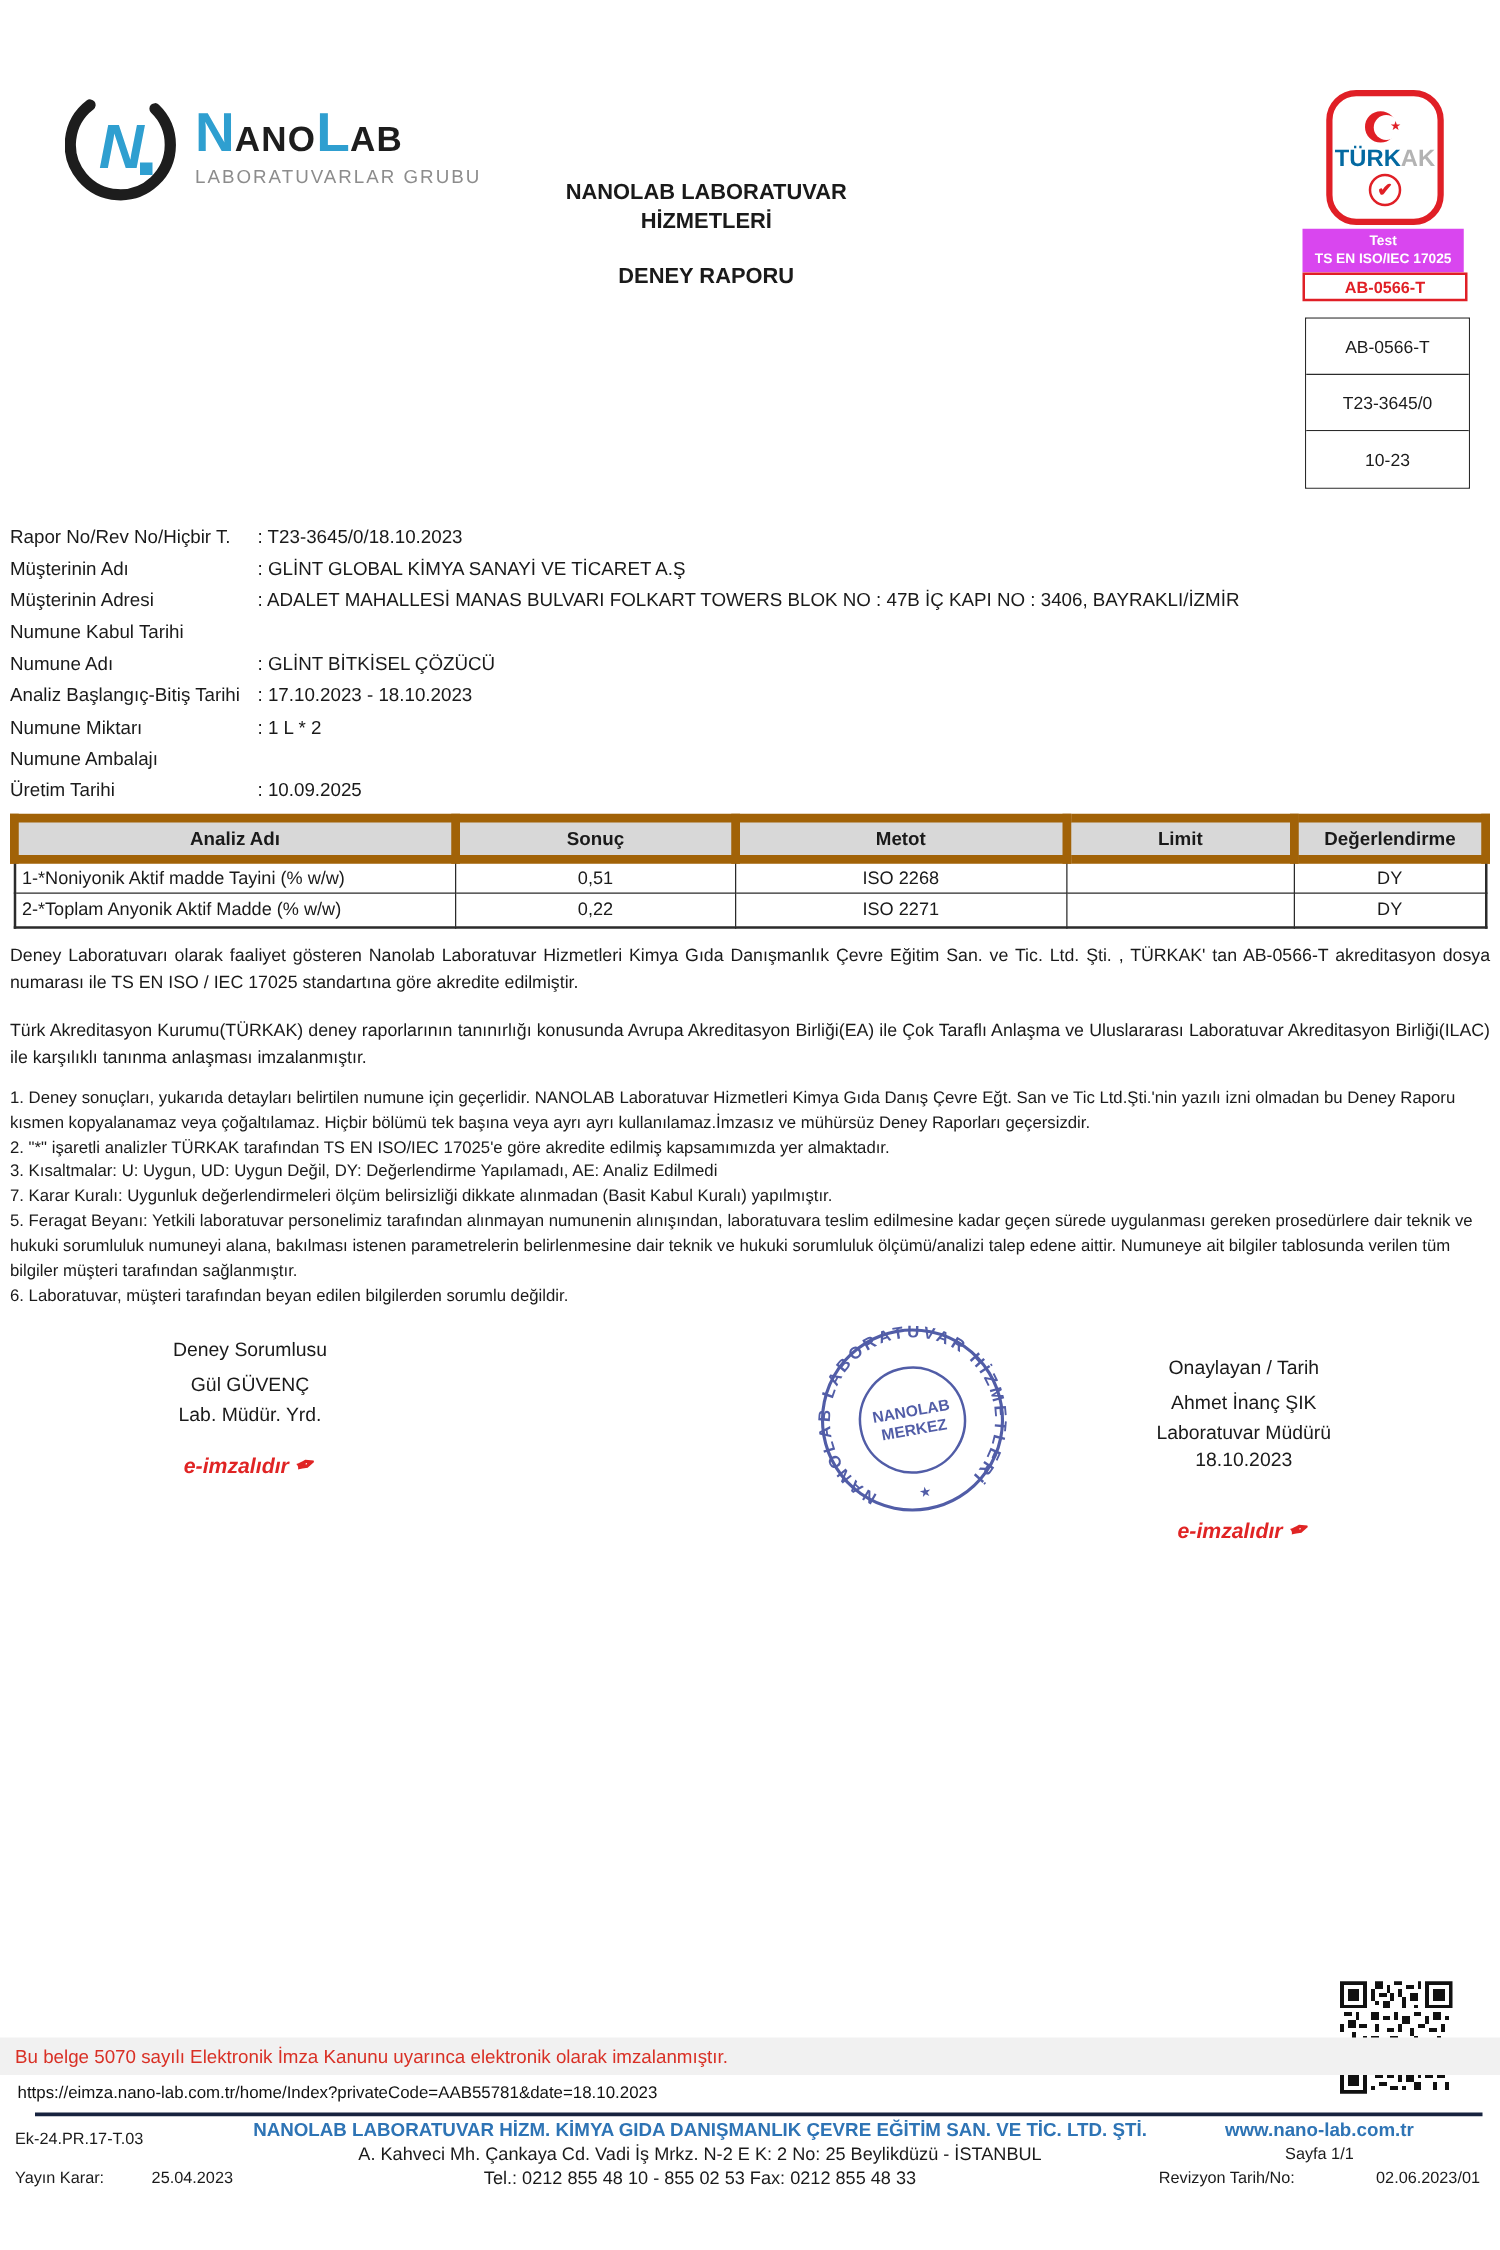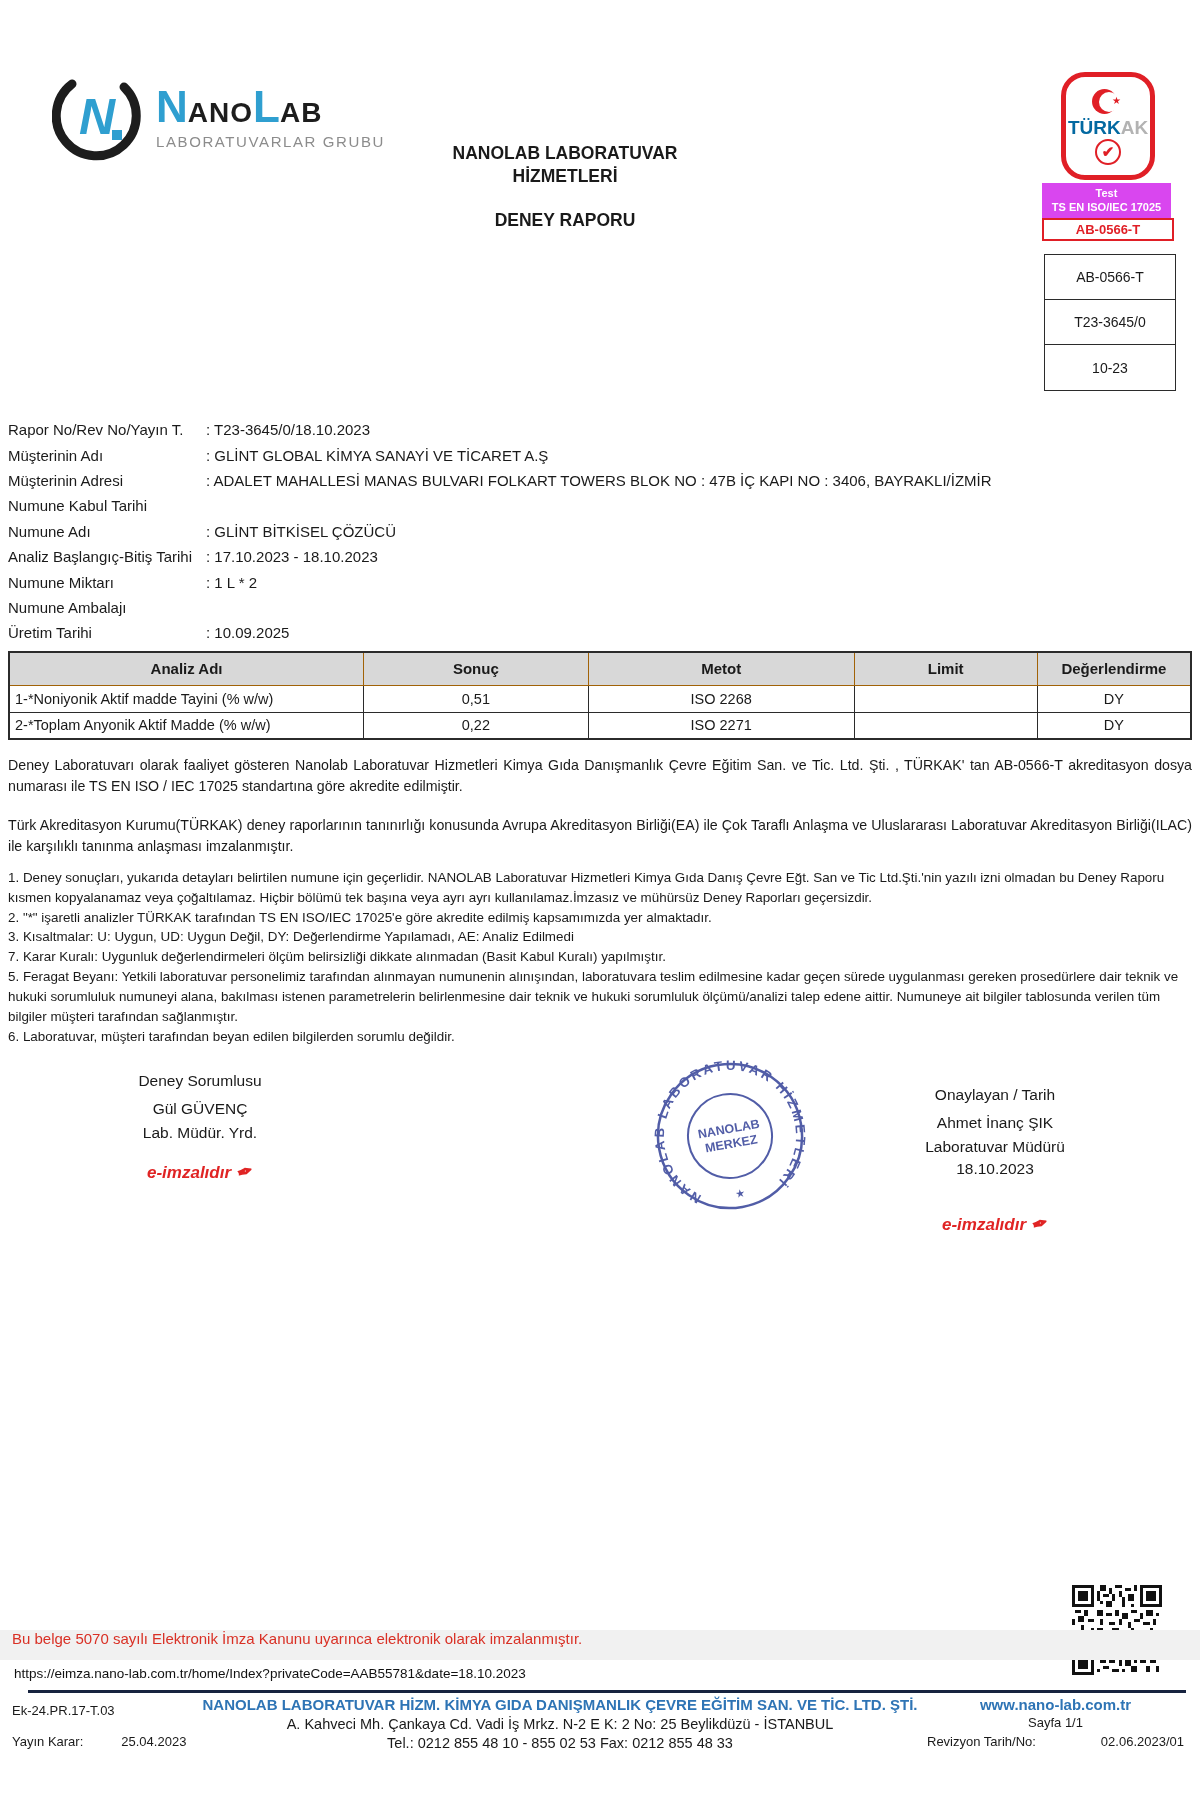--- a/index.html
+++ b/index.html
@@ -39,21 +39,21 @@
 
   
   .info { position:absolute; left:8px; top:417px; width:1184px; }
   .info-row { display:flex; height:25.4px; align-items:center; font-size:15px; }
   .info-label { width:198px; flex:none; }
   .info-value { flex:1; white-space:nowrap; }
 
   
   .results { position:absolute; left:8px; top:651px; width:1184px; }
   table { width:100%; border-collapse:collapse; border:2px solid #2b2b2b; }
-  th { background:#d8d8d8; border:1px solid #a16207; height:33px; font-size:15px; font-weight:bold; }
+  th { background:#d8d8d8; border:7px solid #a16207; height:33px; font-size:15px; font-weight:bold; }
   td { border:1px solid #2b2b2b; height:27px; font-size:14.5px; text-align:center; padding:0 5px; }
   td.c-name { text-align:left; }
   .w-name{width:30%;} .w-res{width:19%;} .w-met{width:22.5%;} .w-lim{width:15.5%;} .w-ev{width:13%;}
 
   
   .paras { position:absolute; left:8px; top:755px; width:1184px; font-size:14.2px; line-height:1.5; text-align:justify; }
   .paras p + p { margin-top:17px; }
   .notes { position:absolute; left:8px; top:868px; width:1186px; font-size:13.4px; line-height:1.48; text-align:left; }
 
   
@@ -63,21 +63,21 @@
   .sig-name  { margin-bottom:6px; }
   .sig-role  { margin-bottom:4px; }
   .sig-date  { margin-top:4px; }
   .eimza { display:inline-block; margin-top:14px; color:#e02424; font-style:italic; font-weight:bold; font-size:17px; }
   .sig-right .eimza { margin-top:34px; }
   .quill { display:inline-block; margin-left:6px; font-size:19px; transform:rotate(-18deg); font-style:normal; }
   .stamp { position:absolute; left:650px; top:1056px; width:160px; height:160px; opacity:.82; }
 
   
   .qr { position:absolute; left:1072px; top:1585px; width:90px; height:90px; }
-  .notice-band { position:absolute; left:0; top:1630px; width:1200px; height:30px; background:#f1f1f1; display:flex; }
+  .notice-band { position:absolute; left:0; top:1630px; width:1200px; height:30px; background:#f1f1f1; display:flex; align-items:center; }
   .notice-text { margin-left:12px; color:#d93025; font-size:15px; }
   .verify-url { position:absolute; left:14px; top:1666px; font-size:13.5px; color:#111; }
   .divider { position:absolute; left:28px; top:1690px; width:1158px; height:3px; background:#17233f; }
   .footer { position:absolute; left:0; top:1696px; width:1200px; padding:0 12px; display:flex; }
   .f-left { width:185px; flex:none; font-size:13px; }
   .f-code { margin-top:7px; }
   .f-issue { margin-top:16px; display:flex; gap:38px; }
   .f-center { flex:1; text-align:center; }
   .f-company { color:#2e74b5; font-weight:bold; font-size:15px; }
   .f-address { font-size:14.5px; margin-top:3px; }
@@ -137,21 +137,21 @@
   </div>
 
   <div class="ref-boxes">
     <div class="ref-box">AB-0566-T</div>
     <div class="ref-box">T23-3645/0</div>
     <div class="ref-box">10-23</div>
   </div>
 
   <div class="info">
     <div class="info-row">
-        <span class="info-label">Rapor No/Rev No/Yayın T.</span>
+        <span class="info-label">Rapor No/Rev No/Hiçbir T.</span>
         <span class="info-value">: T23-3645/0/18.10.2023</span>
       </div>
     <div class="info-row">
         <span class="info-label">Müşterinin Adı</span>
         <span class="info-value">: GLİNT GLOBAL KİMYA SANAYİ VE TİCARET A.Ş</span>
       </div>
     <div class="info-row">
         <span class="info-label">Müşterinin Adresi</span>
         <span class="info-value">: ADALET MAHALLESİ MANAS BULVARI FOLKART TOWERS BLOK NO : 47B İÇ KAPI NO : 3406, BAYRAKLI/İZMİR</span>
       </div>

